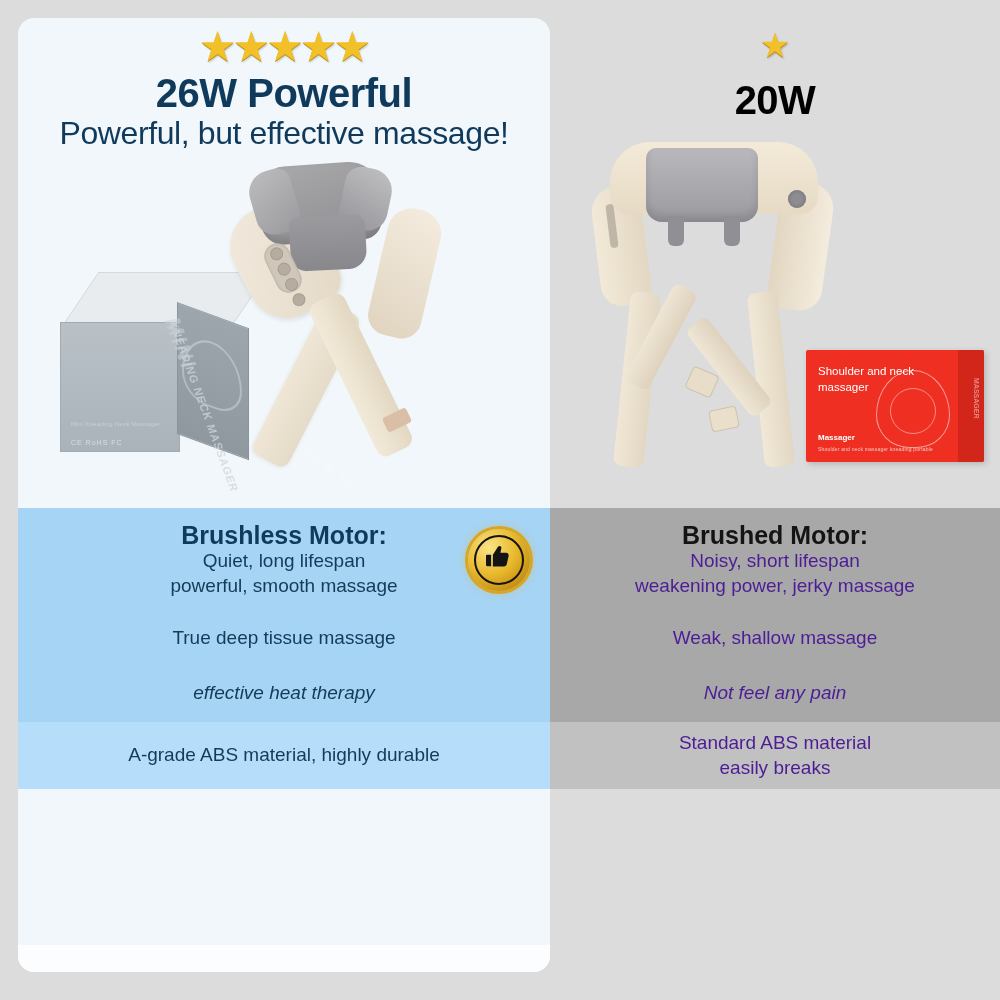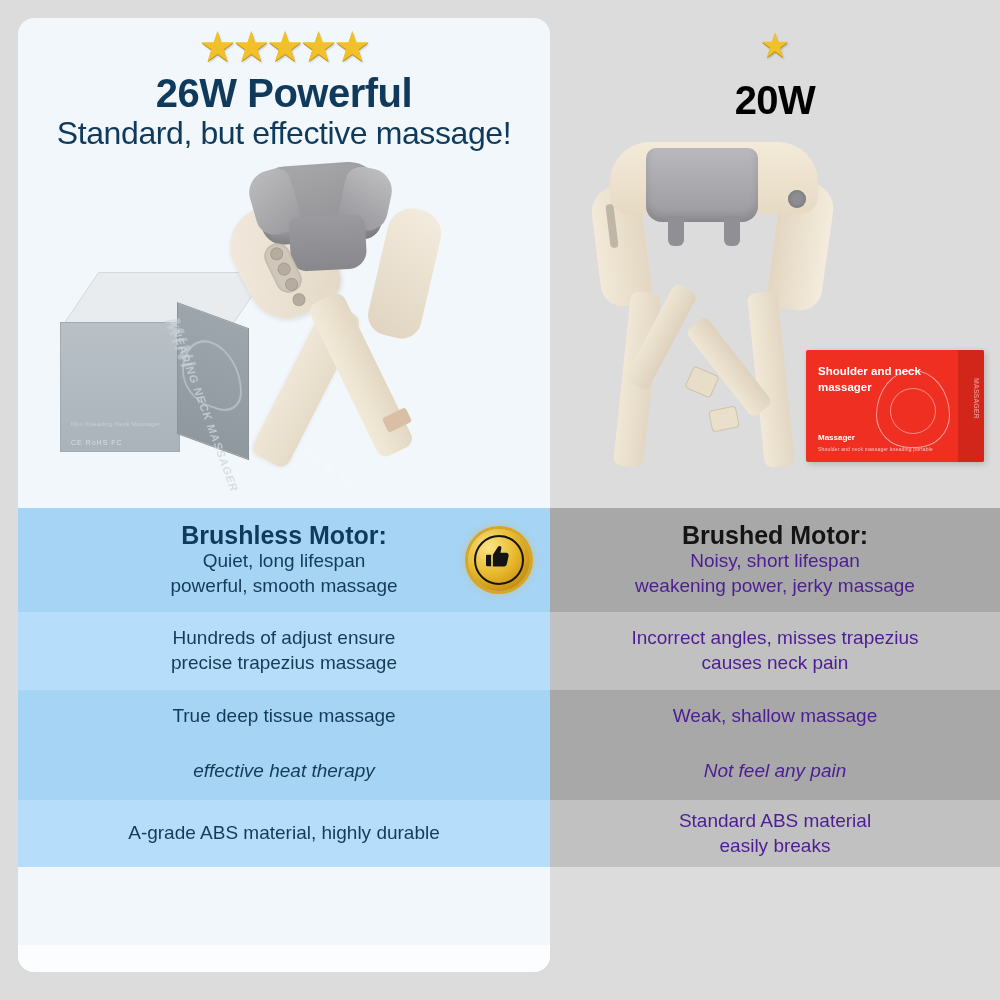--- a/index.html
+++ b/index.html
@@ -240,21 +240,21 @@
     border-radius:2px;
     box-shadow:2px 2px 6px rgba(0,0,0,.18);
     overflow:hidden;
   }
   .rb-side{
     position:absolute;right:0;top:0;width:26px;height:112px;
     background:#d2261b;
   }
   .rb-title{
     position:absolute;left:12px;top:14px;width:110px;
-    color:#fff;font-size:11.5px;font-weight:bold;line-height:1.35;
+    color:#fff;font-size:11.5px;font-weight:normal;line-height:1.35;
   }
   .rb-sub{
     position:absolute;left:12px;bottom:20px;
     color:#fff;font-size:8px;font-weight:bold;
   }
   .rb-fine{
     position:absolute;left:12px;bottom:10px;width:120px;
     color:rgba(255,255,255,.72);font-size:5px;letter-spacing:.2px;
   }
   .rb-silh{
@@ -335,21 +335,21 @@
 
 <div id="stage">
 
   <div class="right-bg"></div>
   <div class="left-card"></div>
 
   <div class="stars-left">
     <span class="star">★</span><span class="star">★</span><span class="star">★</span><span class="star">★</span><span class="star">★</span>
   </div>
   <div class="title-left">26W Powerful</div>
-  <div class="subtitle-left">Standard, but effective massage!</div>
+  <div class="subtitle-left">Powerful, but effective massage!</div>
 
   <div class="star-right">
     <span class="star">★</span>
   </div>
   <div class="title-right">20W</div>
 
   <div class="gray-box hero">
     <div class="gb-handle"></div>
     <div class="gb-top"></div>
     <div class="gb-front">
@@ -431,30 +431,20 @@
           </div>
         </div>
       </div>
       <div class="cell right gray-a">
         <div class="hdr-title r">Brushed Motor:</div>
         <div class="line r">Noisy, short lifespan</div>
         <div class="line r">weakening power,  jerky massage</div>
       </div>
     </div>
 
-    <div class="trow" style="height:78px;">
-      <div class="cell left blue-b">
-        <div class="line l">Hundreds of adjust ensure</div>
-        <div class="line l">precise trapezius massage</div>
-      </div>
-      <div class="cell right gray-b">
-        <div class="line r">Incorrect angles, misses trapezius</div>
-        <div class="line r">causes neck pain</div>
-      </div>
-    </div>
 
     <div class="trow" style="height:52px;">
       <div class="cell left blue-a">
         <div class="line l">True deep tissue massage</div>
       </div>
       <div class="cell right gray-a">
         <div class="line r">Weak, shallow massage</div>
       </div>
     </div>
 

